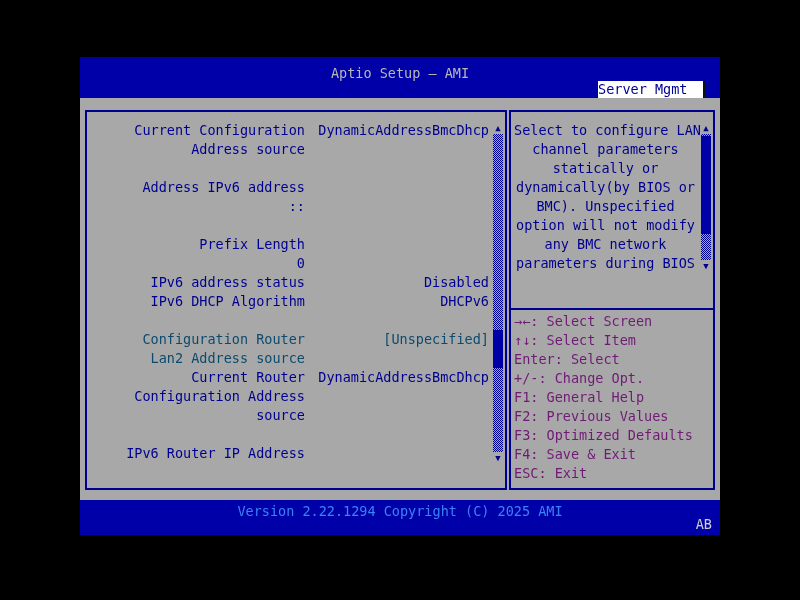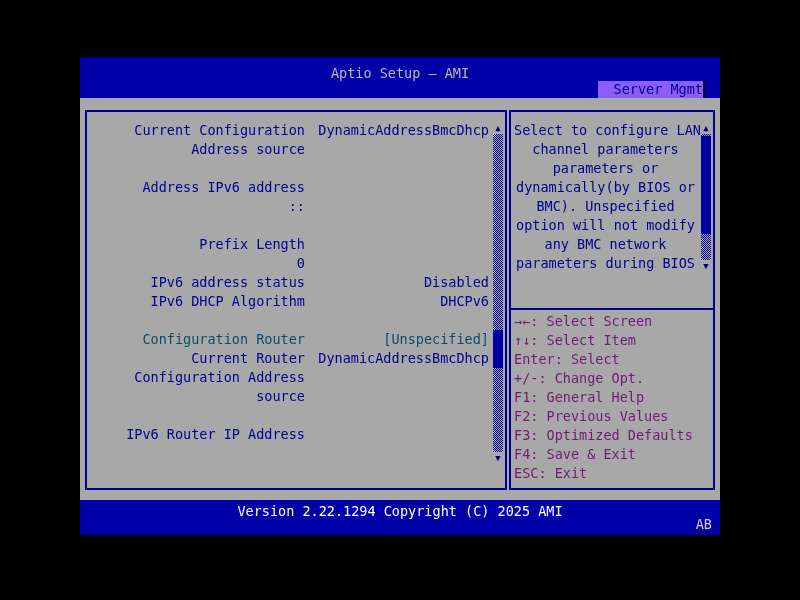--- a/index.html
+++ b/index.html
@@ -1,22 +1,22 @@
 <!DOCTYPE html>
 <html><head>
 <meta charset="utf-8">
 <style>
   html,body{margin:0;padding:0;background:#000;}
   .screen{position:relative;width:800px;height:600px;background:#000;overflow:hidden;
           font-family:"DejaVu Sans Mono","Liberation Mono",monospace;font-size:13.5px;line-height:19px;}
   .console{position:absolute;left:80px;top:57px;width:640px;height:564px;}
   .hdr{position:absolute;left:0;top:0;width:640px;height:41px;background:#0000a8;}
   .hdr-title{position:absolute;left:0;top:7px;width:100%;text-align:center;color:#b8b8b8;}
-  .tab{position:absolute;left:518px;top:24px;width:105px;height:17px;background:#8b5cf6;color:#000090;
-       text-align:right;line-height:17px;border-right:2px solid #101010;z-index:3;}
+  .tab{position:absolute;left:518px;top:24px;width:105px;height:17px;background:#ffffff;color:#000090;
+       text-align:left;line-height:17px;border-right:2px solid #101010;z-index:3;}
   .bodyarea{position:absolute;left:0;top:41px;width:640px;height:402px;background:#a8a8a8;}
   .panel{position:absolute;border:2px solid #000090;background:#a8a8a8;box-sizing:border-box;}
   .left-panel{left:5px;top:12px;width:422px;height:380px;}
   .right-panel{left:429px;top:12px;width:206px;height:380px;}
   .opt-list{position:absolute;left:17px;top:9px;right:16px;text-align:right;}
   .opt-row{display:flex;height:19px;color:#000090;white-space:pre;}
   .opt-row.selected{color:#0c4a6e;}
   .opt-row.blank{visibility:hidden;}
   .opt-label{width:201px;flex:none;}
   .opt-value{flex:1;padding-left:12px;}
@@ -29,21 +29,21 @@
   .sbar-left{right:2px;top:10px;height:342px;}
   .sbar-right{right:2px;top:10px;height:150px;}
   .sb-arrow{height:12px;flex:none;color:#000090;font-size:9px;line-height:12px;text-align:center;cursor:pointer;}
   .sb-track{flex:1;position:relative;
      background-image:conic-gradient(#000090 90deg,transparent 90deg 180deg,#000090 180deg 270deg,transparent 270deg);
      background-size:2px 2px;}
   .sb-thumb{position:absolute;left:0;width:10px;background:#0000a8;}
   .thumb-left{top:196px;height:38px;}
   .thumb-right{top:2px;height:98px;}
   .ftr{position:absolute;left:0;top:443px;width:640px;height:35px;background:#0000a8;}
-  .ftr-version{position:absolute;left:0;top:2px;width:100%;text-align:center;color:#ffffff;}
+  .ftr-version{position:absolute;left:0;top:2px;width:100%;text-align:center;color:#3b82f6;}
   .ftr-badge{position:absolute;right:8px;top:15px;color:#d0d0d0;}
 </style>
 </head>
 <body>
 
 <div class="screen">
   <div class="console">
 
     <div class="hdr">
       <div class="hdr-title">Aptio Setup – AMI</div>
@@ -95,20 +95,24 @@
               <span class="opt-value">DHCPv6</span>
             </div>
             <div class="opt-row blank">
               <span class="opt-label"></span>
               <span class="opt-value"></span>
             </div>
             <div class="opt-row selected">
               <span class="opt-label">Configuration Router</span>
               <span class="opt-value">[Unspecified]</span>
             </div>
+            <div class="opt-row selected">
+              <span class="opt-label">Lan2 Address source</span>
+              <span class="opt-value"></span>
+            </div>
             <div class="opt-row">
               <span class="opt-label">Current Router</span>
               <span class="opt-value">DynamicAddressBmcDhcp</span>
             </div>
             <div class="opt-row">
               <span class="opt-label">Configuration Address</span>
               <span class="opt-value"></span>
             </div>
             <div class="opt-row">
               <span class="opt-label">source</span>
@@ -129,21 +133,21 @@
             <div class="sb-thumb thumb-left"></div>
           </div>
           <div class="sb-arrow">▼</div>
         </div>
       </div>
 
       <div class="panel right-panel">
         <div class="help-lines">
           <div class="help-line">Select to configure LAN</div>
             <div class="help-line">channel parameters</div>
-            <div class="help-line">parameters or</div>
+            <div class="help-line">statically or</div>
             <div class="help-line">dynamically(by BIOS or</div>
             <div class="help-line">BMC). Unspecified</div>
             <div class="help-line">option will not modify</div>
             <div class="help-line">any BMC network</div>
             <div class="help-line">parameters during BIOS</div>
         </div>
         <div class="sbar sbar-right">
           <div class="sb-arrow">▲</div>
           <div class="sb-track">
             <div class="sb-thumb thumb-right"></div>

